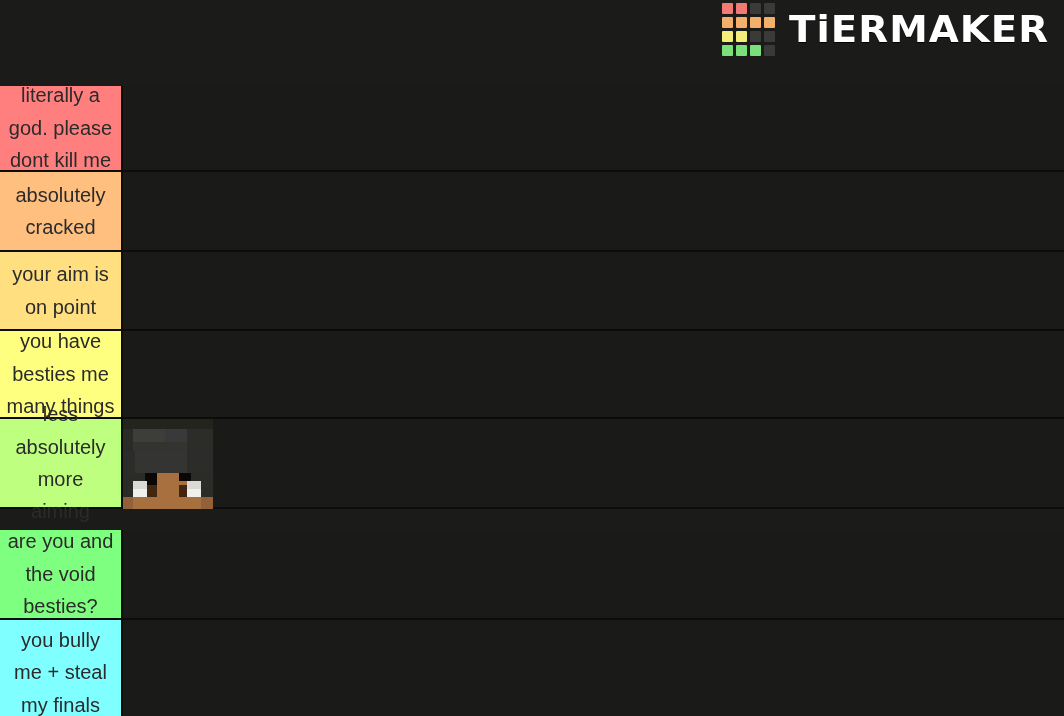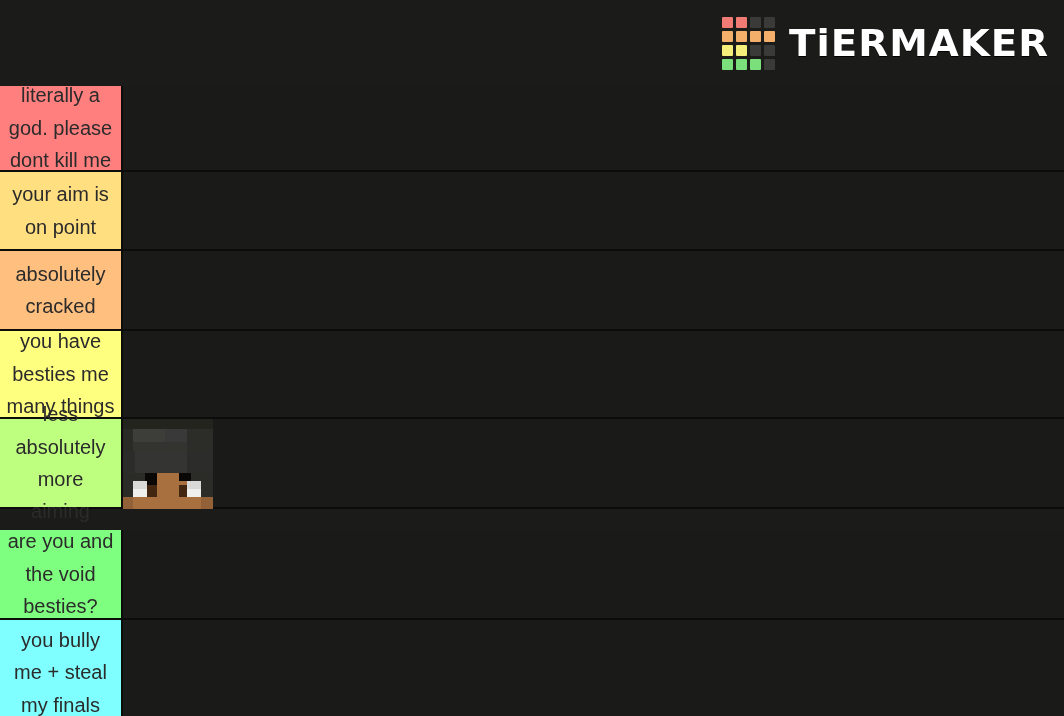--- a/index.html
+++ b/index.html
@@ -25,21 +25,21 @@
     position: relative;
     width: 1064px;
     height: 86px;
     background: #1b1b19;
     box-sizing: border-box;
   }
 
   .brand {
     position: absolute;
     right: 20px;
-    top: 14px;
+    top: 0;
     display: flex;
     align-items: center;
     gap: 14px;
     height: 58px;
   }
 
   .brand-grid {
     display: grid;
     grid-template-columns: repeat(4, 11px);
     grid-template-rows: repeat(4, 11px);
@@ -148,26 +148,26 @@
         </div>
       <div class="brand-word">TiERMAKER</div>
     </div>
   </div>
 
   <div class="tier-rows" id="tier-rows">
       <div class="tier-row" style="height: 86px;">
         <div class="tier-label" style="background: rgb(255, 127, 127);">literally a god. please dont kill me</div>
         <div class="tier-items"></div>
       </div>
+      <div class="tier-row" style="height: 80px;">
+        <div class="tier-label" style="background: rgb(255, 191, 127);">absolutely cracked</div>
+        <div class="tier-items"></div>
+      </div>
       <div class="tier-row" style="height: 79px;">
         <div class="tier-label" style="background: rgb(255, 223, 128);">your aim is on point</div>
-        <div class="tier-items"></div>
-      </div>
-      <div class="tier-row" style="height: 80px;">
-        <div class="tier-label" style="background: rgb(255, 191, 127);">absolutely cracked</div>
         <div class="tier-items"></div>
       </div>
       <div class="tier-row" style="height: 88px;">
         <div class="tier-label" style="background: rgb(255, 255, 127);">you have besties me many things</div>
         <div class="tier-items"></div>
       </div>
       <div class="tier-row" style="height: 90px;">
         <div class="tier-label" style="background: rgb(191, 255, 127);">less absolutely more aiming</div>
         <div class="tier-items">
           <div class="mc-tile" style="background: rgb(46, 46, 44);">

